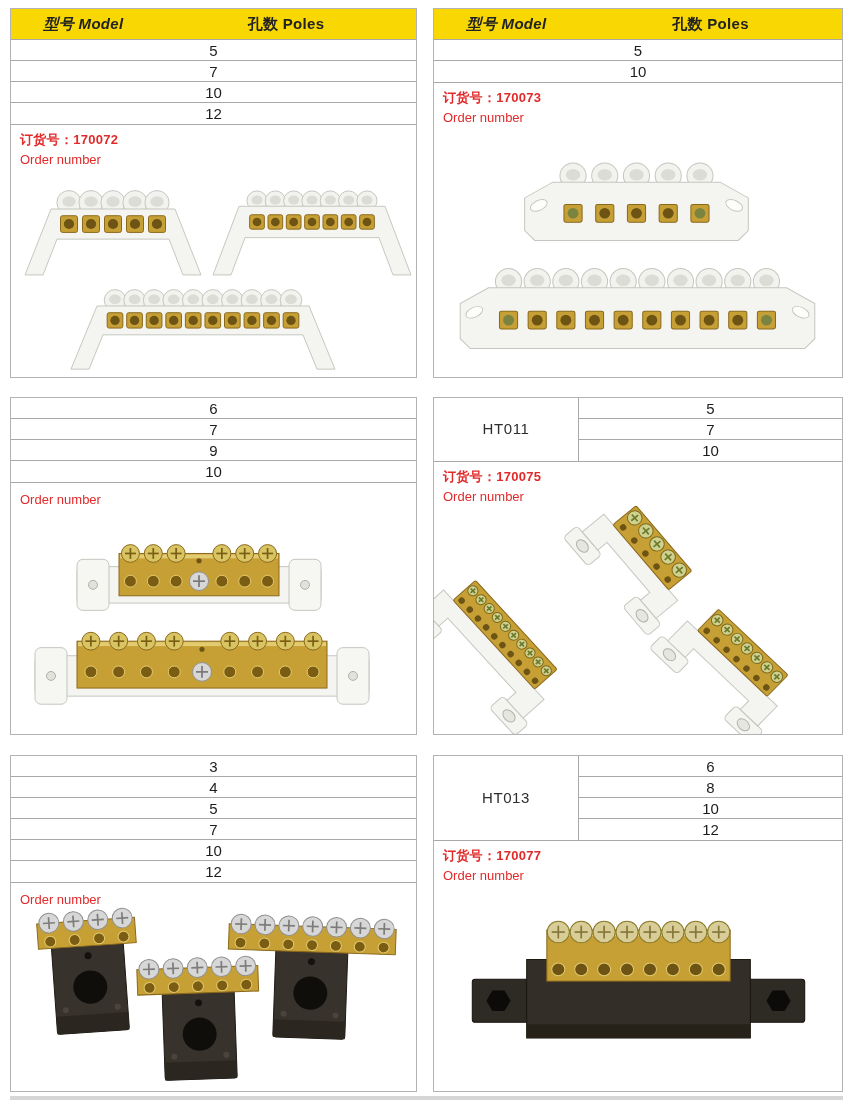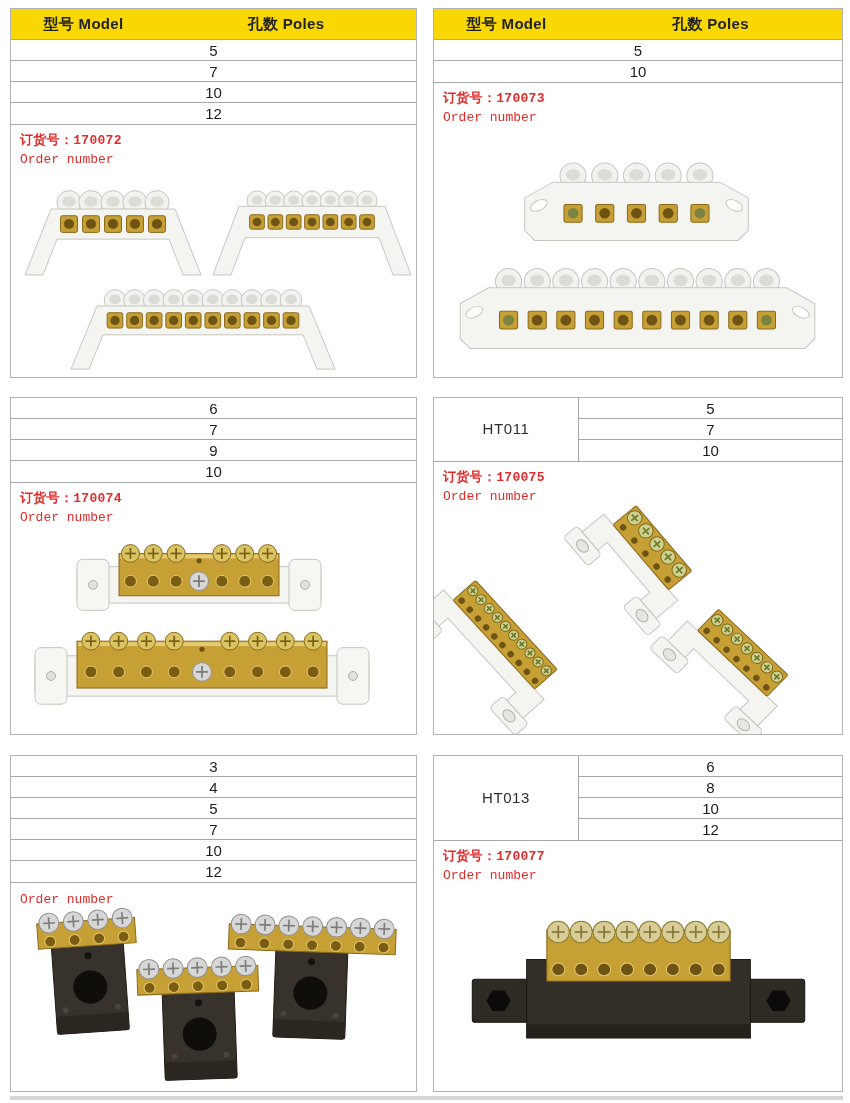--- a/index.html
+++ b/index.html
@@ -17,38 +17,38 @@
   .p1{left:433px;top:8px;width:410px;height:370px;}
   .p2{left:10px;top:397px;width:407px;height:338px;}
   .p3{left:433px;top:397px;width:410px;height:338px;}
   .p4{left:10px;top:755px;width:407px;height:337px;}
   .p5{left:433px;top:755px;width:410px;height:337px;}
 
   .phead{height:30px;flex:none;background:var(--header-bg,#f8d703);
     border-bottom:1px solid var(--table-border,#a8a8a8);display:flex;}
   .phead-cell{display:flex;align-items:center;justify-content:center;
     font-weight:bold;font-size:15px;color:#222;letter-spacing:.3px;}
-  .phc-model{width:145px;flex:none;}
+  .phc-model{width:145px;flex:none;font-style:italic;}
   .phc-poles{flex:1;}
 
   .ptable{display:flex;flex:none;background:#fff;
     border-bottom:1px solid var(--table-border,#a8a8a8);}
   .model-cell{width:145px;flex:none;box-sizing:border-box;
     border-right:1px solid var(--table-border,#a8a8a8);
     display:flex;flex-direction:column;align-items:center;justify-content:center;gap:2px;}
   .model-name,.model-sub{font-size:15px;color:#2e2e2e;letter-spacing:.6px;line-height:1.25;}
   .pole-rows{flex:1;display:flex;flex-direction:column;}
   .pole-row{height:21px;box-sizing:border-box;flex:none;
     border-bottom:1px solid var(--table-border,#a8a8a8);
     display:flex;align-items:center;justify-content:center;
     font-size:15px;color:#1c1c1c;}
   .pole-row:last-child{border-bottom:none;}
 
   .order{height:42px;flex:none;box-sizing:border-box;padding:6px 9px 0;
-    position:relative;z-index:2;font-family:Liberation Mono, monospace;}
+    position:relative;z-index:2;}
   .order-cn{font-size:13px;font-weight:bold;color:var(--accent-red,#e22a2a);letter-spacing:.3px;}
   .order-en{font-size:13px;color:var(--accent-red,#e22a2a);margin-top:3px;}
 
   .photo{flex:1 1 auto;min-height:0;position:relative;z-index:1;overflow:hidden;}
   .photo svg{display:block;width:100%;height:100%;}
   .photo.overlap40{margin-top:-40px;}
   .photo.overlap22{margin-top:-22px;}
 
   .bottom-strip{position:absolute;left:10px;top:1096px;width:833px;height:4px;
     background:#d6d6d6;}
@@ -270,21 +270,20 @@
 <section class="panel p2">
   <div class="ptable">
     <div class="pole-rows">
         <div class="pole-row">6</div>
         <div class="pole-row">7</div>
         <div class="pole-row">9</div>
         <div class="pole-row">10</div>
       </div>
   </div>
   <div class="order">
-    <div class="order-cn">订货号：170074</div>
     <div class="order-en">Order number</div>
   </div>
   <div class="photo">
       <svg viewBox="0 0 405 212" preserveAspectRatio="none">
         <g transform="translate(66,20)">
           <rect x="0" y="22.2" width="244" height="37" rx="5" fill="#f4f4f0" stroke="#c6c6c0"></rect>
           <rect x="0" y="14.8" width="32" height="51.8" rx="6" fill="#f6f6f2" stroke="#c6c6c0"></rect>
           <circle cx="16" cy="40.7" r="4.5" fill="#e2e2dc" stroke="#aeaea8"></circle>
           <rect x="212" y="14.8" width="32" height="51.8" rx="6" fill="#f6f6f2" stroke="#c6c6c0"></rect>
           <circle cx="228" cy="40.7" r="4.5" fill="#e2e2dc" stroke="#aeaea8"></circle>

